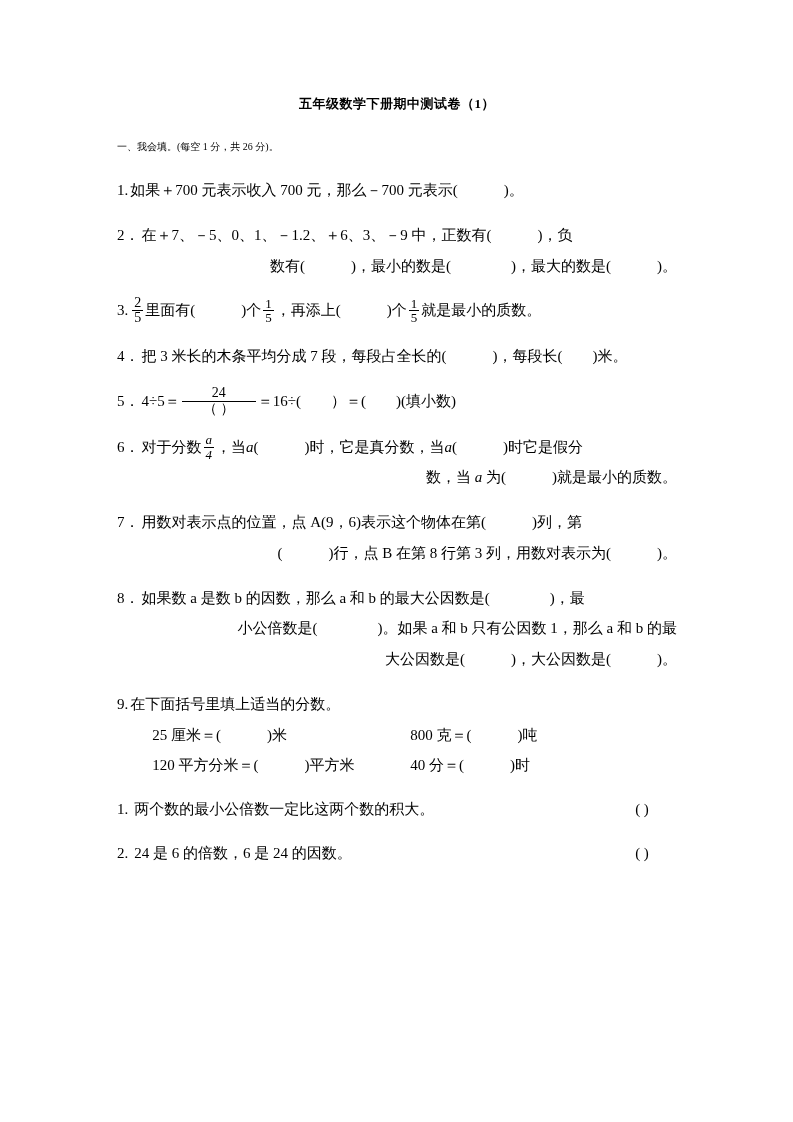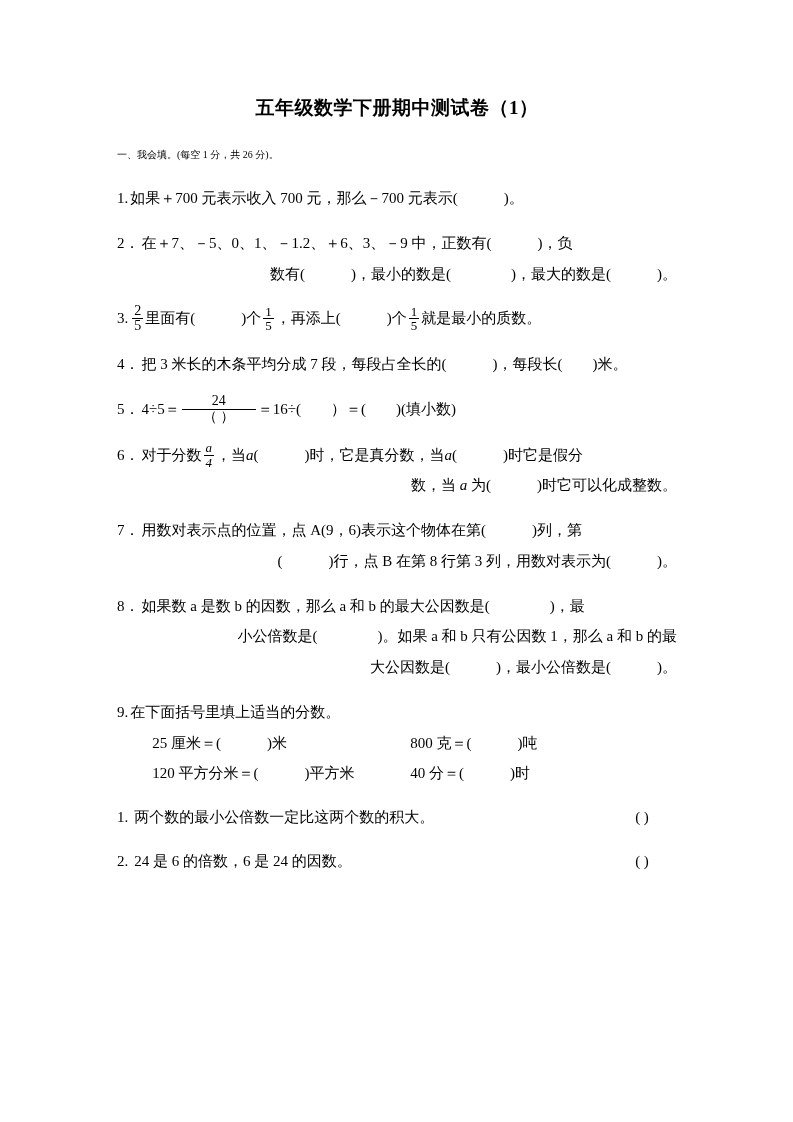--- a/index.html
+++ b/index.html
@@ -25,21 +25,21 @@
   }
   .content {
     position: absolute;
     left: 117px;
     top: 95px;
     width: 560px;
   }
   .doc-title {
     text-align: center;
     font-weight: bold;
-    font-size: 19px;
+    font-size: 13px;
     letter-spacing: 0.5px;
     margin: 0 0 26px 0;
     font-family: "Liberation Serif", "DejaVu Serif", serif;
   }
   .section-head {
     font-size: 10px;
     margin: 0 0 20px 0;
     line-height: 1.6;
   }
   .q {
@@ -204,21 +204,21 @@
     </div>
 
     <div class="q">
       <span class="q-num">6．</span>
       <span class="q-body">
         <span>对于分数</span><span class="frac italic">
             <span class="num">a</span>
             <span class="den">4</span>
           </span><span>，当</span><span class="italic">a</span><span>(</span><span class="blank"></span><span>)时，它是真分数，当</span><span class="italic">a</span><span>(</span><span class="blank"></span><span>)时它是假分</span>
         <span class="indent">
-          <span>数，当</span> <span class="italic">a</span> <span>为(</span><span class="blank"></span><span>)时它可以化成整数。</span>
+          <span>数，当</span> <span class="italic">a</span> <span>为(</span><span class="blank"></span><span>)就是最小的质数。</span>
         </span>
       </span>
     </div>
 
     <div class="q">
       <span class="q-num">7．</span>
       <span class="q-body">
         <span>用数对表示点的位置，点 A(9，6)表示这个物体在第(</span><span class="blank"></span><span>)列，第</span>
         <span class="indent">
           <span>(</span><span class="blank"></span><span>)行，点 B 在第 8 行第 3 列，用数对表示为(</span><span class="blank"></span><span>)。</span>
@@ -227,21 +227,21 @@
     </div>
 
     <div class="q">
       <span class="q-num">8．</span>
       <span class="q-body">
         <span>如果数 a 是数 b 的因数，那么 a 和 b 的最大公因数是(</span><span class="blank-wide"></span><span>)，最</span>
         <span class="indent">
           <span>小公倍数是(</span><span class="blank-wide"></span><span>)。如果 a 和 b 只有公因数 1，那么 a 和 b 的最</span>
         </span>
         <span class="indent">
-          <span>大公因数是(</span><span class="blank"></span><span>)，最小公倍数是(</span><span class="blank"></span><span>)。</span>
+          <span>大公因数是(</span><span class="blank"></span><span>)，大公因数是(</span><span class="blank"></span><span>)。</span>
         </span>
       </span>
     </div>
 
     <div class="q">
       <span class="q-num">9.</span>
       <span class="q-body">
         <span>在下面括号里填上适当的分数。</span>
         <span class="unit-row">
           <span class="unit-col-a"><span>25 厘米＝(</span><span class="blank"></span><span>)米</span></span>

